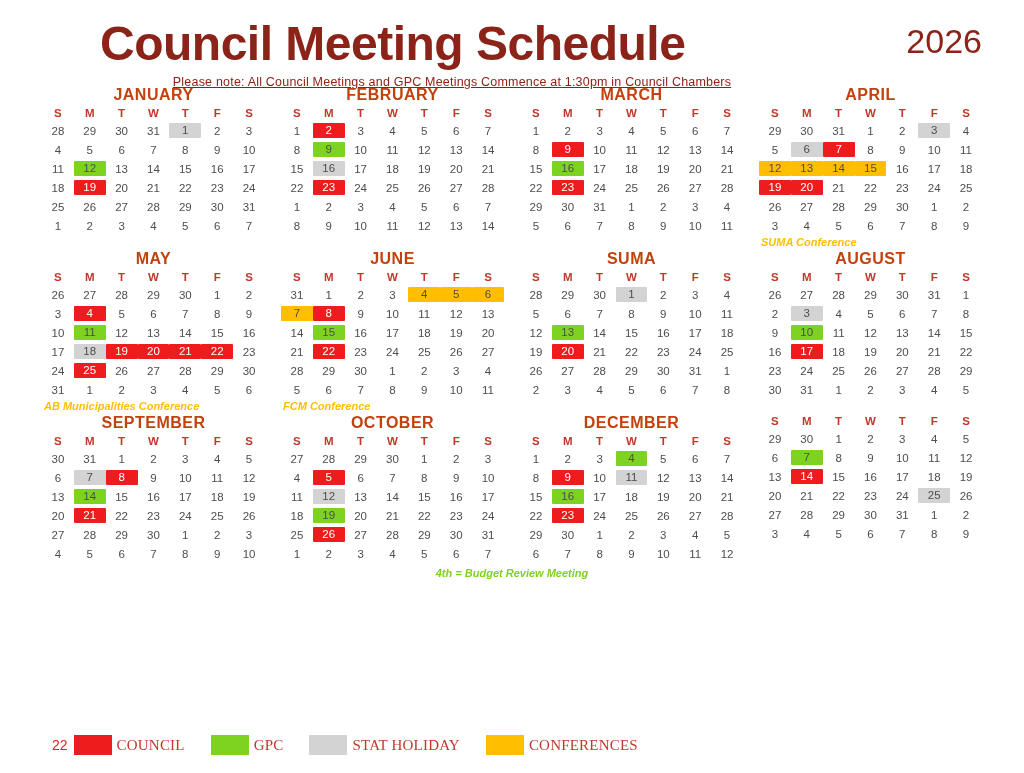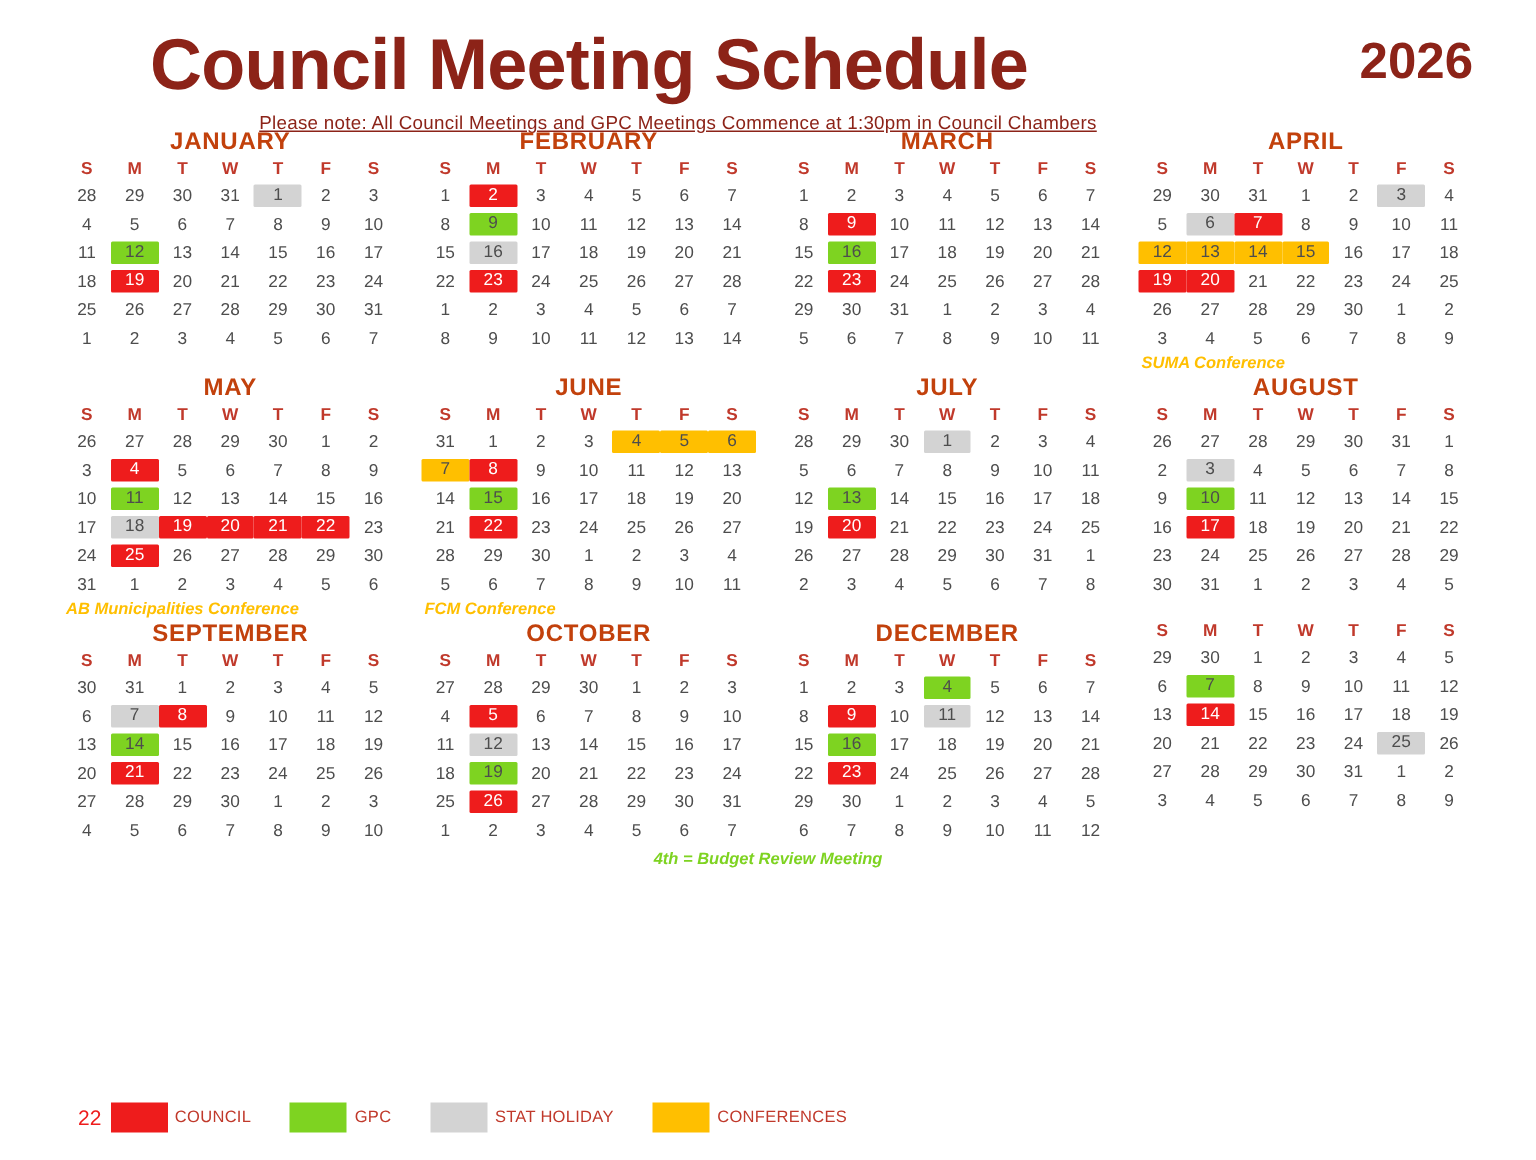--- a/index.html
+++ b/index.html
@@ -24,21 +24,21 @@
     letter-spacing:-0.5px;
     margin:0;
     padding-left:60px;
     display:inline-block;
   }
   .year{
     position:absolute;
     right:42px;
     top:22px;
     font-size:34px;
-    font-weight:bold;
+    font-weight:normal;
     color:#8c2318;
     text-align:center;
   }
   .note{
     font-size:12.5px;
     color:#8c2318;
     text-align:center;
     margin-top:4px;
     padding-right:120px;
     letter-spacing:0.2px;
@@ -129,21 +129,21 @@
     margin-right:6px;
   }
   .legend-item{
     display:flex;
     align-items:center;
     margin-right:26px;
   }
   .swatch{
     width:38px;height:20px;display:inline-block;margin-right:5px;
   }
-  .legend-label{color:#c0392b;font-size:11px;letter-spacing:0.2px;}
+  .legend-label{color:#c0392b;font-size:15px;letter-spacing:0.2px;font-family:Liberation Serif, serif;}
 </style>
 </head>
 <body>
 
 <div class="header">
   <h1 class="title">Council Meeting Schedule</h1>
   <div class="year">2026</div>
   <div class="note">Please note: All Council Meetings and GPC Meetings Commence at 1:30pm in Council Chambers</div>
 </div>
 
@@ -648,21 +648,21 @@
               <td class="other">8</td>
               <td class="other">9</td>
               <td class="other">10</td>
               <td class="other">11</td>
             </tr>
           </tbody>
         </table>
         <div class="conf-note">FCM Conference</div>
       </div>
       <div class="month">
-        <div class="month-name">JULY</div>
+        <div class="month-name">SUMA</div>
         <table class="cal">
           <thead>
             <tr>
               <th>S</th>
               <th>M</th>
               <th>T</th>
               <th>W</th>
               <th>T</th>
               <th>F</th>
               <th>S</th>

